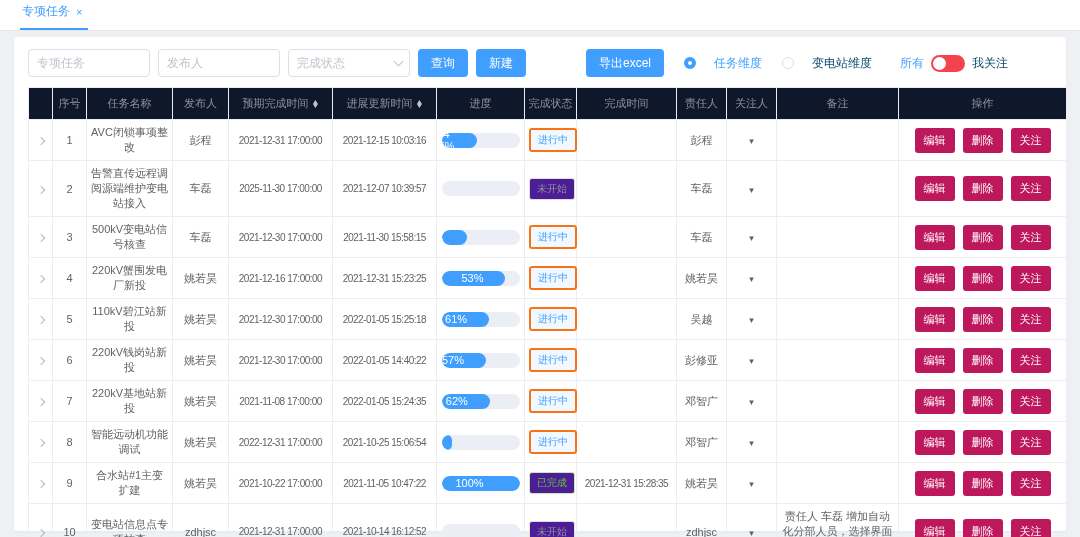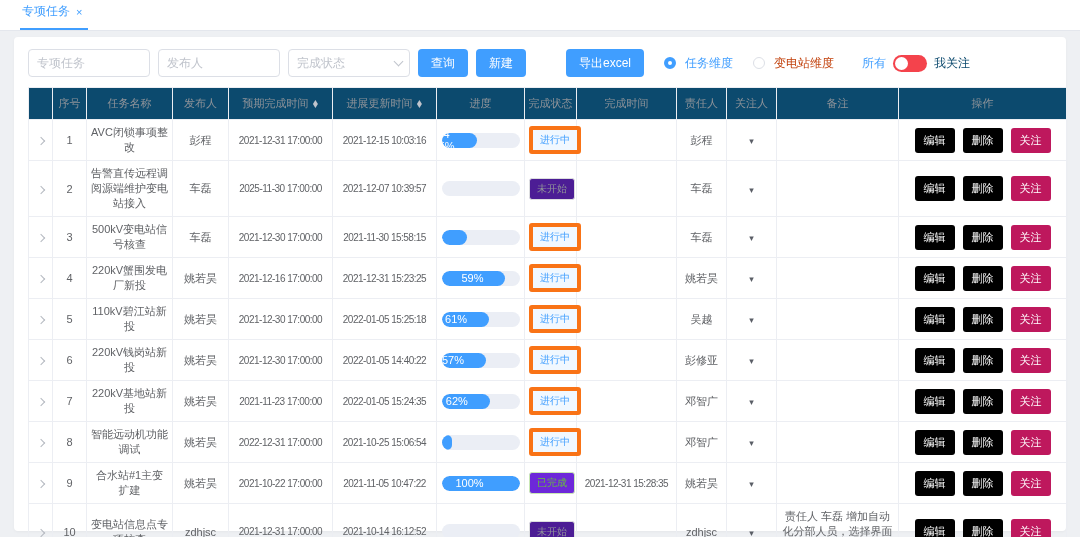--- a/index.html
+++ b/index.html
@@ -16,55 +16,55 @@
 
   
   .toolbar { display:flex; align-items:center; font-size:12px; margin-bottom:10px; }
   .tb-input { width:122px; height:28px; border:1px solid #dcdfe6; border-radius:4px; margin-right:8px; padding:0 8px; font-size:12px; color:#606266; font-family:inherit; }
   .tb-input::placeholder { color:#c0c4cc; }
   .tb-select { position:relative; margin-right:8px; }
   .tb-select .tb-input { margin:0; padding-right:22px; }
   .tb-select .chev { position:absolute; right:8px; top:9px; width:7px; height:7px; border-right:1px solid #c0c4cc; border-bottom:1px solid #c0c4cc; transform:rotate(45deg); }
   .btn { height:28px; padding:0 13px; background:#409eff; color:#fff; border:none; border-radius:4px; font-size:12px; cursor:pointer; font-family:inherit; }
   .btn + .btn { margin-left:8px; }
-  .btn.export { margin-left:40px; }
-  .radio { display:flex; align-items:center; gap:9px; margin-left:20px; cursor:pointer; }
+  .btn.export { margin-left:60px; }
+  .radio { display:flex; align-items:center; gap:18px; margin-left:20px; cursor:pointer; }
   .radio .dot { width:12px; height:12px; border-radius:50%; border:1px solid #dcdfe6; background:#fff; }
   .radio.on .dot { border:4px solid #409eff; }
   .radio.on .rlabel { color:#409eff; }
-  .radio .rlabel { color:#c2410c; }
+  .radio .rlabel { color:#0c4a6e; }
   .sw-wrap { display:flex; align-items:center; gap:7px; margin-left:28px; }
   .sw-left { color:#409eff; }
   .switch { width:34px; height:17px; border-radius:9px; background:#f4434c; position:relative; cursor:pointer; }
   .switch .knob { position:absolute; left:2px; top:2px; width:13px; height:13px; border-radius:50%; background:#fff; }
   .sw-right { color:#0c4a6e; }
 
   
   table { border-collapse:collapse; width:1038px; table-layout:fixed; font-size:11px; }
   th,td { border:1px solid #eceef3; text-align:center; vertical-align:middle; padding:5px 4px; word-break:break-all; }
-  thead th { color:#8f9399; font-weight:normal; background:#0c4a6e; padding:8px 3px; font-size:11px; }
+  thead th { color:#8f9399; font-weight:normal; background:#0f172a; padding:8px 3px; font-size:11px; }
   tbody td { color:#606266; }
   td.date { white-space:nowrap; font-size:10px; letter-spacing:-0.5px; }
   .chevR { display:inline-block; width:6px; height:6px; border-top:1px solid #b4b9c0; border-right:1px solid #b4b9c0; transform:rotate(45deg); cursor:pointer; }
   .sort { display:inline-flex; flex-direction:column; vertical-align:middle; margin-left:3px; line-height:4px; }
   .sort i { font-style:normal; font-size:7px; color:#c0c4cc; cursor:pointer; transform:scaleX(1.2); }
   .caret-down { font-size:9px; color:#5a5e66; cursor:pointer; }
 
   .bar { width:78px; height:15px; background:#ebeef5; border-radius:8px; margin:0 auto; overflow:hidden; position:relative; }
   .fill { height:15px; background:#409eff; border-radius:8px; display:flex; align-items:center; justify-content:flex-end; }
   .fill span { color:#fff; font-size:11px; padding-right:22px; }
 
   .badge { display:inline-block; padding:3px 7px; border-radius:3px; font-size:10px; white-space:nowrap; }
-  .badge.in-progress { color:#409eff; background:#f1f8ff; border:4px solid #f97316; }
+  .badge.in-progress { color:#409eff; background:#f1f8ff; border:2px solid #f97316; }
   .badge.not-started { color:#909399; background:#4c1d95; border:1px solid #dddee0; }
-  .badge.done { color:#67c23a; background:#6d28d9; border:1px solid #c9e8b5; }
+  .badge.done { color:#67c23a; background:#4c1d95; border:1px solid #c9e8b5; }
 
   .ops { white-space:nowrap; }
   .ops button { border:none; border-radius:3px; color:#fff; font-size:11px; padding:5px 9px; margin:0 4px; cursor:pointer; font-family:inherit; }
-  .ops .op-edit, .ops .op-del { background:#000000; }
+  .ops .op-edit, .ops .op-del { background:#be185d; }
   .ops .op-follow { background:#be185d; }
 </style>
 </head>
 <body>
 
 <div class="tabbar">
   <div class="tab">
     <span>专项任务</span>
     <span class="close">×</span>
   </div>
@@ -201,21 +201,21 @@
         <tr>
           <td><span class="chevR"></span></td>
           <td>4</td>
           <td>220kV蟹围发电厂新投</td>
           <td>姚若昊</td>
           <td class="date">2021-12-16 17:00:00</td>
           <td class="date">2021-12-31 15:23:25</td>
           <td>
             <div class="bar">
               <div class="fill" style="width: 82%;">
-                <span>59%</span>
+                <span>53%</span>
               </div>
             </div>
           </td>
           <td><span class="badge in-progress">进行中</span></td>
           <td class="date"></td>
           <td>姚若昊</td>
           <td><span class="caret-down">▾</span></td>
           <td></td>
           <td class="ops"><button class="op-edit">编辑</button><button class="op-del">删除</button><button class="op-follow">关注</button></td>
         </tr>
@@ -259,21 +259,21 @@
           <td>彭修亚</td>
           <td><span class="caret-down">▾</span></td>
           <td></td>
           <td class="ops"><button class="op-edit">编辑</button><button class="op-del">删除</button><button class="op-follow">关注</button></td>
         </tr>
         <tr>
           <td><span class="chevR"></span></td>
           <td>7</td>
           <td>220kV基地站新投</td>
           <td>姚若昊</td>
-          <td class="date">2021-11-23 17:00:00</td>
+          <td class="date">2021-11-08 17:00:00</td>
           <td class="date">2022-01-05 15:24:35</td>
           <td>
             <div class="bar">
               <div class="fill" style="width: 62%;">
                 <span>62%</span>
               </div>
             </div>
           </td>
           <td><span class="badge in-progress">进行中</span></td>
           <td class="date"></td>

